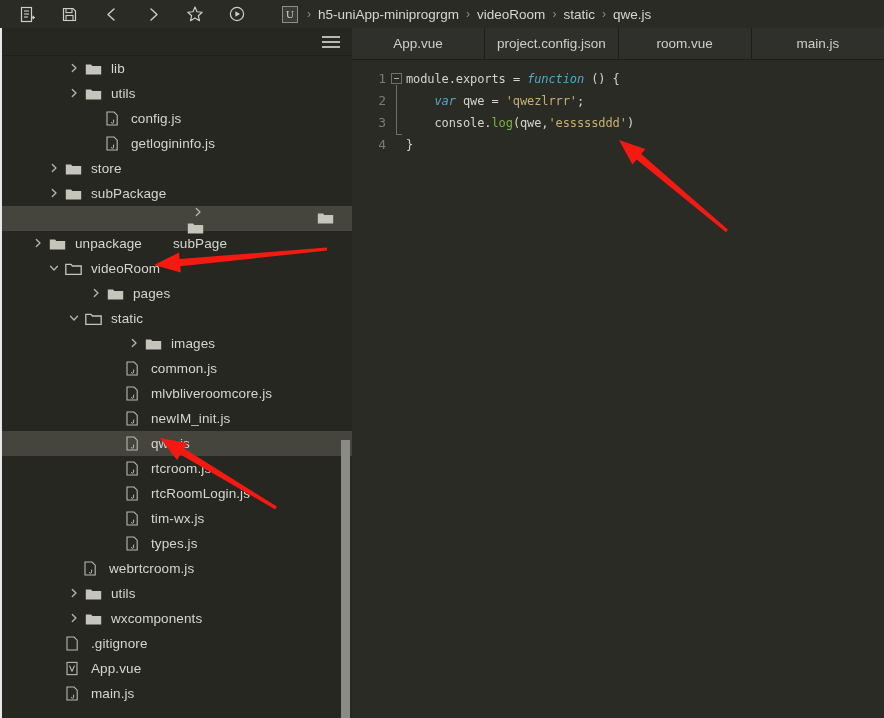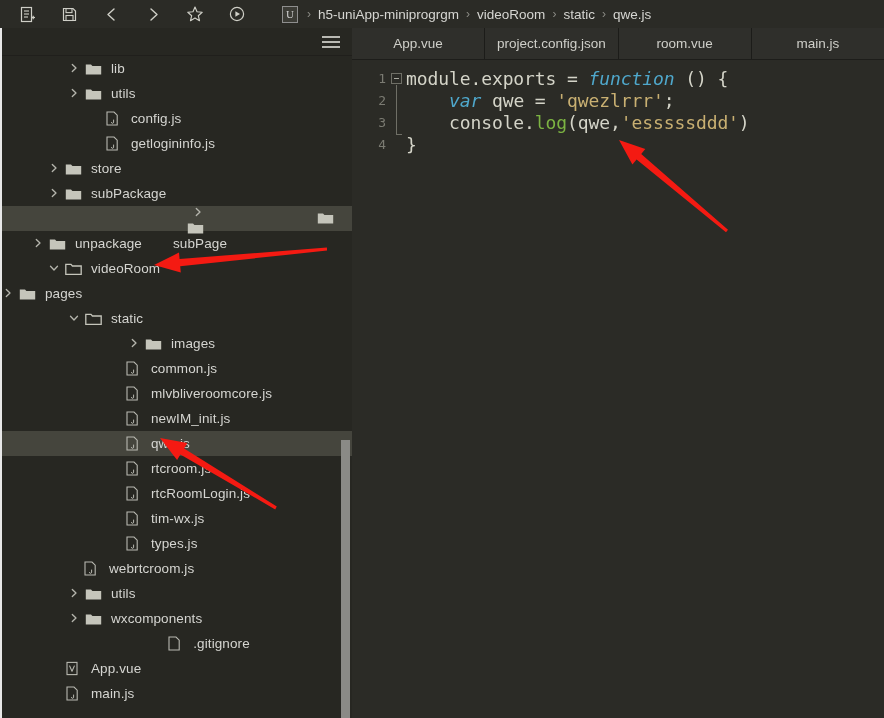--- a/index.html
+++ b/index.html
@@ -197,21 +197,21 @@
     background: #6f6f66;
   }
   .fold-line-foot {
     position: absolute;
     left: 6px; top: 66px;
     width: 6px; height: 1px;
     background: #6f6f66;
   }
   .code-lines {
     flex: 1;
-    font-size: 18px;
+    font-size: 12px;
     line-height: 22px;
     white-space: pre;
     color: #d9d9d0;
     letter-spacing: -0.1px;
   }
   .code-lines .ln { height: 22px; }
 
   .tk-plain   { color: #d4d4c8; }
   .tk-kw      { color: #4fa8cc; font-style: italic; }
   .tk-fn      { color: #4fa8cc; font-style: italic; }
@@ -412,21 +412,21 @@
                 <polyline points="2.5,4.3 6,8 9.5,4.3" fill="none" stroke="#b6b6ae" stroke-width="1.3" stroke-linecap="round" stroke-linejoin="round"></polyline>
               </svg>
             </span>
             <span class="ticon">
               <svg width="17" height="14" viewBox="0 0 17 14">
                 <path d="M0.8 2.4 h5.2 l1.4 1.6 h8.8 v8.4 h-15.4 z" fill="none" stroke="#c5c5bb" stroke-width="1.3"></path>
               </svg>
             </span>
             <span class="tlabel">videoRoom</span>
           </div>
-          <div class="trow" style="">
+          <div class="trow" style="padding-left: 66px; margin-left: 22px;">
             <span class="twist">
               <svg width="12" height="12" viewBox="0 0 12 12">
                 <polyline points="4.3,2.5 8,6 4.3,9.5" fill="none" stroke="#b6b6ae" stroke-width="1.3" stroke-linecap="round" stroke-linejoin="round"></polyline>
               </svg>
             </span>
             <span class="ticon">
               <svg width="17" height="14" viewBox="0 0 17 14">
                 <path d="M0.8 2.4 h5.2 l1.4 1.6 h8.8 v8.4 h-15.4 z" fill="#c5c5bb"></path>
               </svg>
             </span>
@@ -567,21 +567,21 @@
                 <polyline points="4.3,2.5 8,6 4.3,9.5" fill="none" stroke="#b6b6ae" stroke-width="1.3" stroke-linecap="round" stroke-linejoin="round"></polyline>
               </svg>
             </span>
             <span class="ticon">
               <svg width="17" height="14" viewBox="0 0 17 14">
                 <path d="M0.8 2.4 h5.2 l1.4 1.6 h8.8 v8.4 h-15.4 z" fill="#c5c5bb"></path>
               </svg>
             </span>
             <span class="tlabel">wxcomponents</span>
           </div>
-          <div class="trow" style="padding-left: 46px; justify-content: center;">
+          <div class="trow" style="padding-left: 46px;">
             <span class="twist none"></span>
             <span class="ticon">
               <svg width="14" height="15" viewBox="0 0 14 15">
                 <path d="M2 1 h7 l3.2 3.2 v9.8 h-10.2 z" fill="none" stroke="#b9b9b1" stroke-width="1.1"></path>
               </svg>
             </span>
             <span class="tlabel">.gitignore</span>
           </div>
           <div class="trow" style="padding-left: 46px;">
             <span class="twist none"></span>

